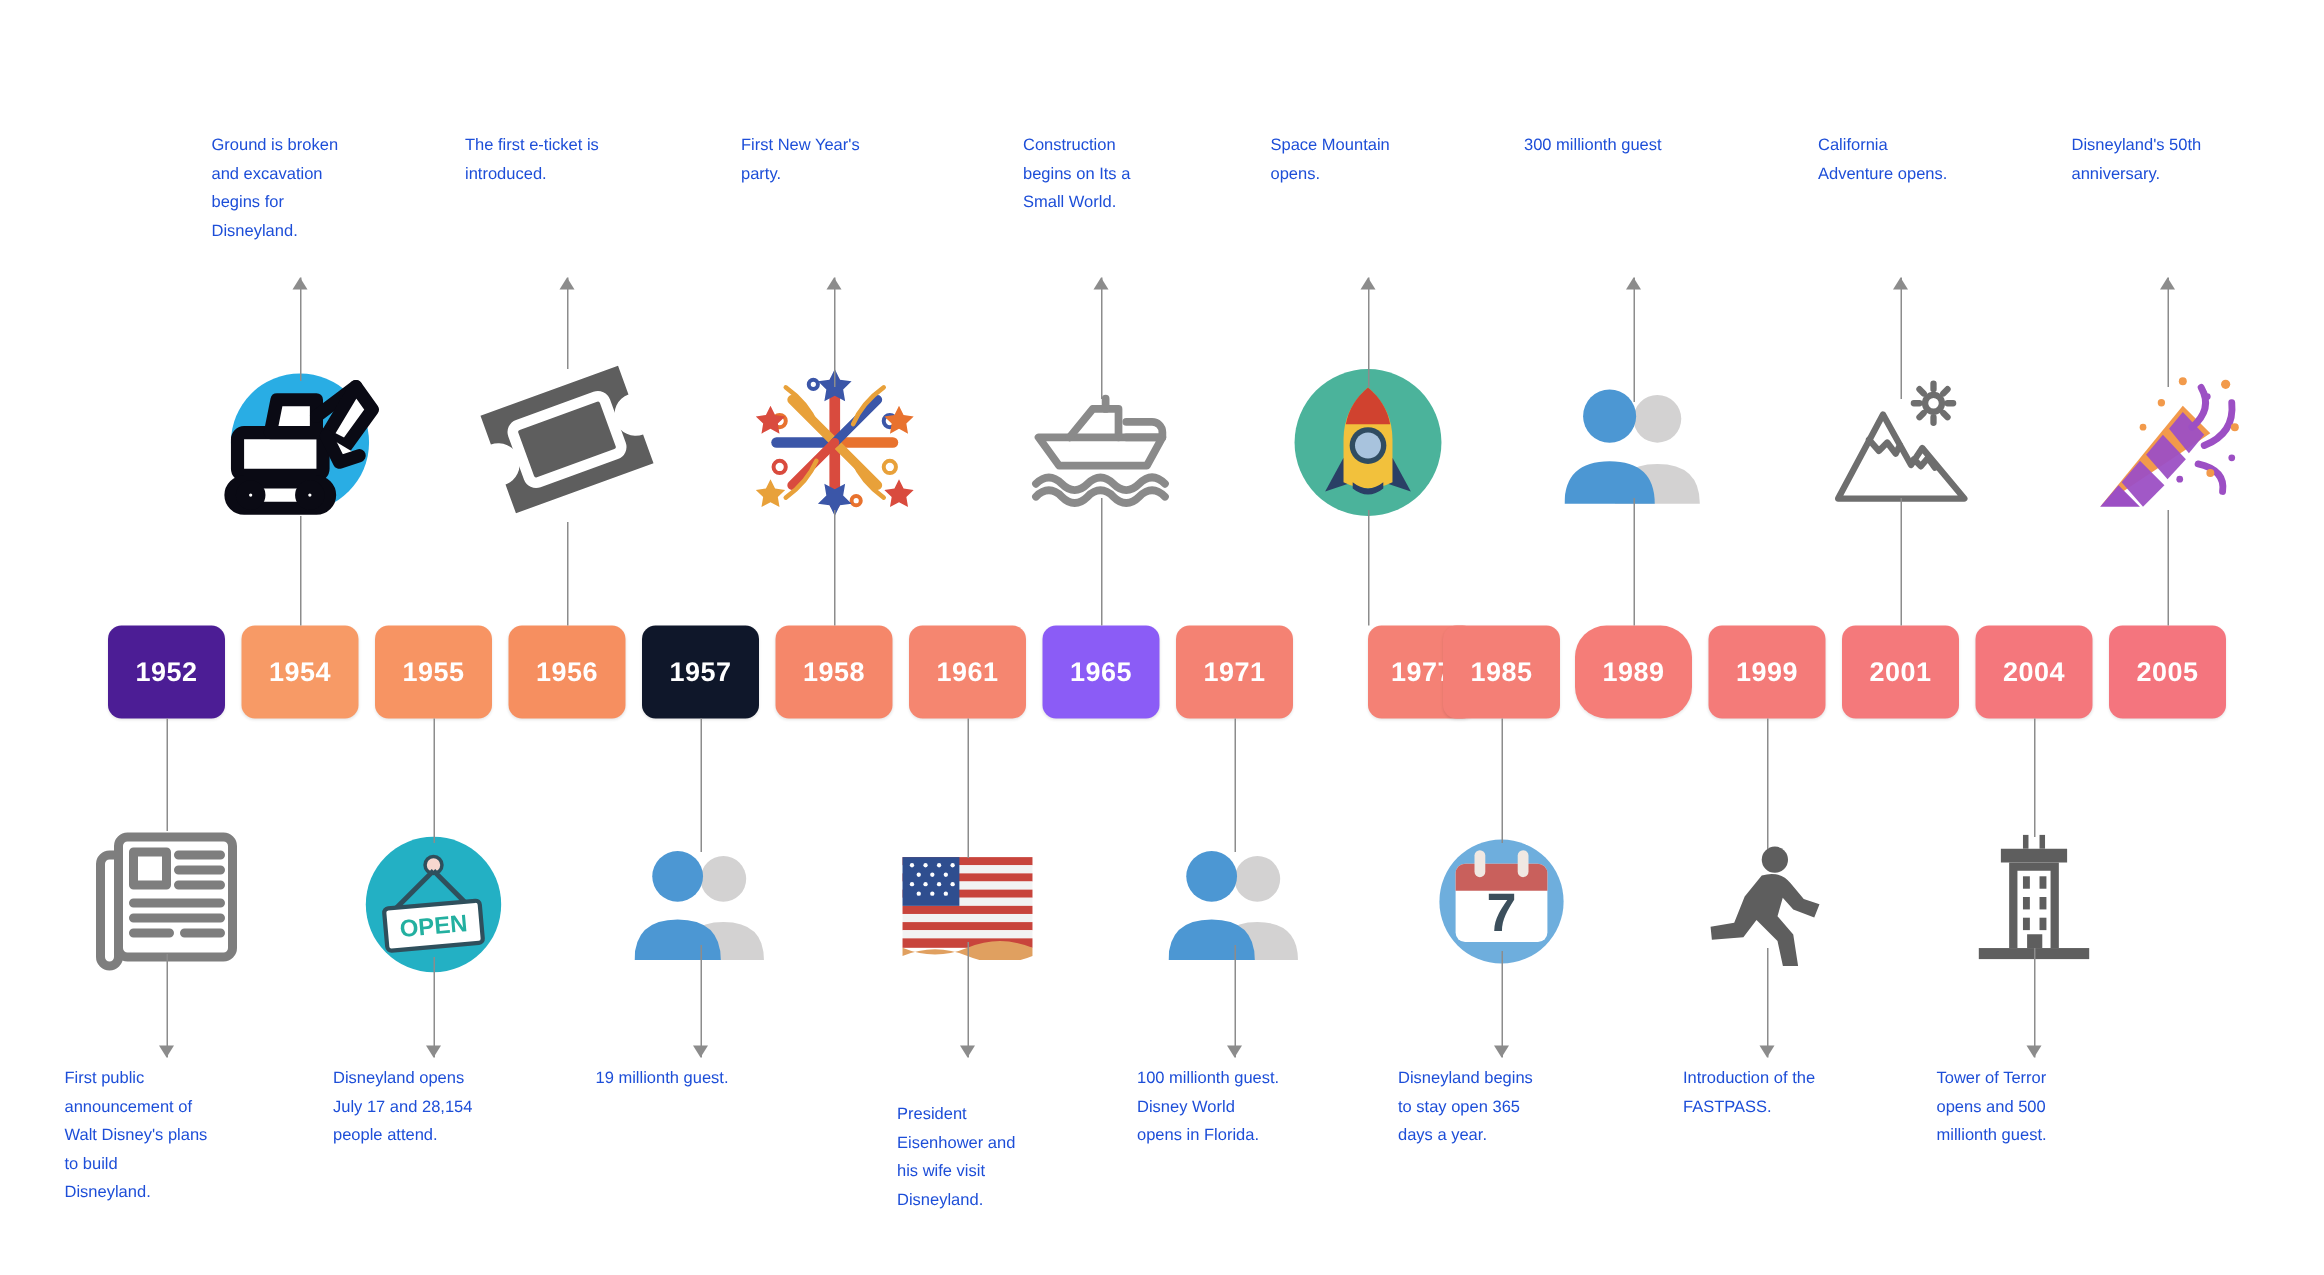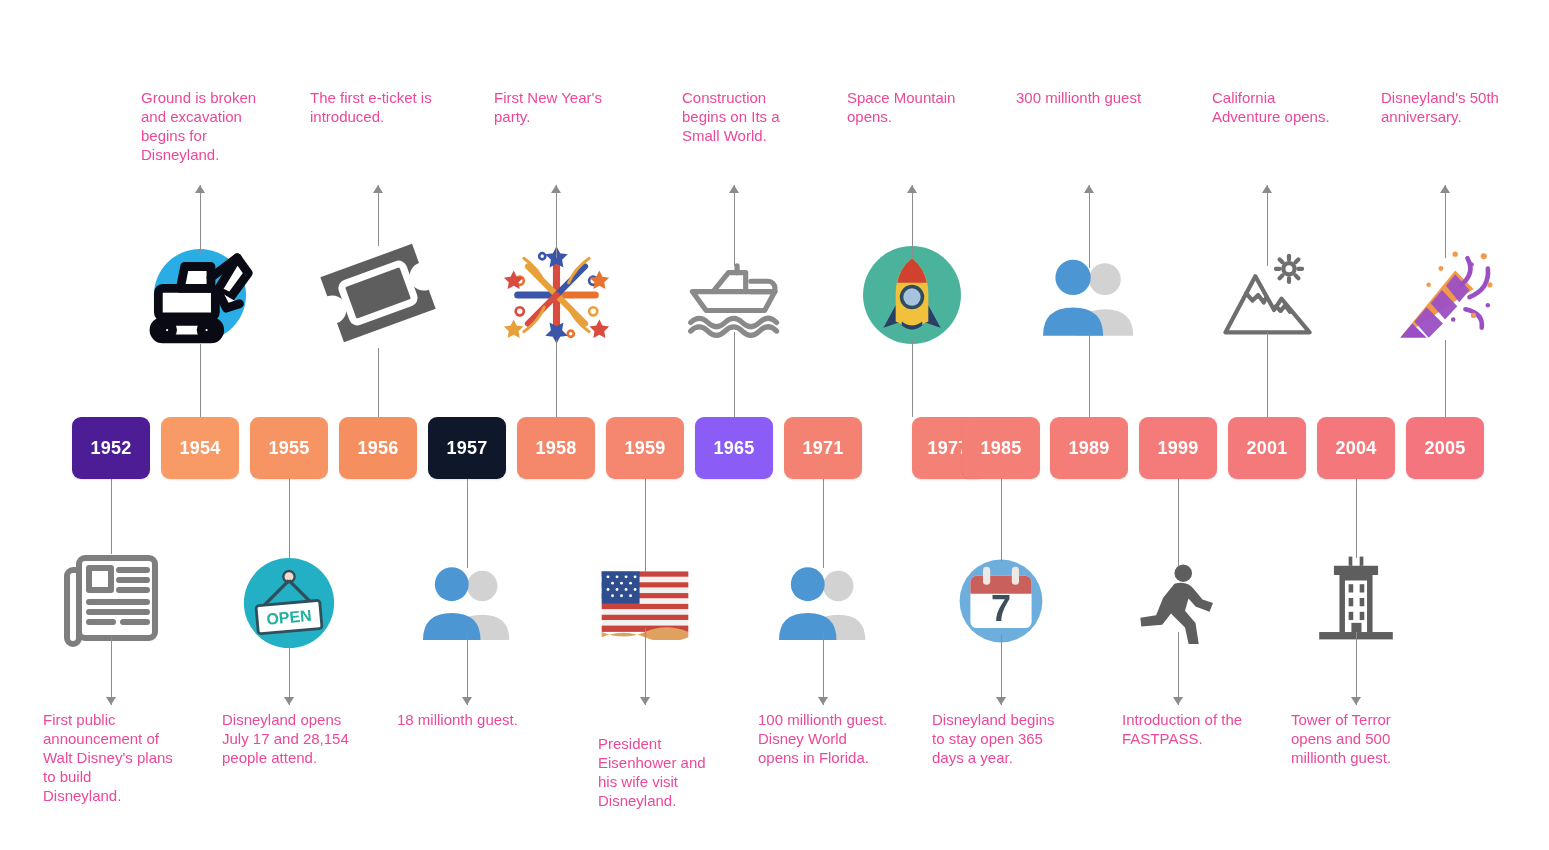--- a/index.html
+++ b/index.html
@@ -36,23 +36,23 @@
     width: 0; height: 0;
     border-left: 5px solid transparent;
     border-right: 5px solid transparent;
   }
   .arrow.up   { border-bottom: 8px solid #8c8c8c; }
   .arrow.down { border-top: 8px solid #8c8c8c; }
 
   
   .caption {
     position: absolute;
-    font-size: 15px;
+    font-size: 11px;
     line-height: 19px;
-    color: #ec4899;
+    color: #1d4ed8;
     white-space: pre-line;
   }
 
   
   .icon-host {
     position: absolute;
     display: flex; align-items: center; justify-content: center;
   }
   .icon-host svg { display: block; }
 </style>
@@ -142,21 +142,21 @@
         </g>
         <g fill="#4c97d3">
           <circle cx="34" cy="26" r="20"></circle>
           <path d="M0 92 q0-32 34-32 t34 32 Z"></path>
         </g>
       </svg>
     </div>
     <div class="conn" style="left: 467px; top: 479px; height: 89px;"></div>
     <div class="conn" style="left: 467px; top: 630px; height: 75px;"></div>
     <div class="arrow down" style="left: 462px; top: 697px;"></div>
-    <div class="caption" style="left: 397px; top: 710px; width: 150px;">18 millionth guest.</div>
+    <div class="caption" style="left: 397px; top: 710px; width: 150px;">19 millionth guest.</div>
     <div class="year-chip" style="left: 517px; top: 417px; width: 78px; background: rgb(245, 135, 106);">1958</div>
     <div class="icon-host" style="left: 486px; top: 244px; width: 140px; height: 102px;">
       <svg viewBox="-4 0 108 100" width="117" height="102">
         <g stroke-linecap="round">
           <g>
             <path d="M50 50 L50 10" stroke="#d94b3e" stroke-width="7"></path>
             <path d="M50 50 L50 90" stroke="#d94b3e" stroke-width="7"></path>
             <path d="M50 50 L12 50" stroke="#3b56a8" stroke-width="7"></path>
             <path d="M50 50 L88 50" stroke="#e8722e" stroke-width="7"></path>
             <path d="M50 50 L22 22" stroke="#e8a13a" stroke-width="6"></path>
@@ -187,21 +187,21 @@
             <path d="M8 74 l3 6 6.6 1-4.8 4.6 1.1 6.6L8 89l-5.9 3.2 1.1-6.6L-1.6 81l6.6-1Z" fill="#e8a13a"></path>
           </g>
         </g>
       </svg>
     </div>
     <div class="conn" style="left: 556px; top: 340px; height: 77px;"></div>
     <div class="conn" style="left: 556px; top: 185px; height: 73px;"></div>
     <div class="arrow up" style="left: 551px; top: 185px;"></div>
     <div class="caption" style="left: 494px; top: 88px; width: 140px;">First New Year's
 party.</div>
-    <div class="year-chip" style="left: 606px; top: 417px; width: 78px; background: rgb(245, 134, 112);">1959</div>
+    <div class="year-chip" style="left: 606px; top: 417px; width: 78px; background: rgb(245, 134, 112);">1961</div>
     <div class="icon-host" style="left: 575px; top: 566px; width: 140px; height: 74px;">
       <svg viewBox="0 0 100 82" width="96" height="74">
         <g>
           <rect x="2" y="6" width="96" height="6" fill="#c8443c"></rect>
           <rect x="2" y="12" width="96" height="6" fill="#f2f2f2"></rect>
           <rect x="2" y="18" width="96" height="6" fill="#c8443c"></rect>
           <rect x="2" y="24" width="96" height="6" fill="#f2f2f2"></rect>
           <rect x="2" y="30" width="96" height="6" fill="#c8443c"></rect>
           <rect x="2" y="36" width="96" height="6" fill="#f2f2f2"></rect>
           <rect x="2" y="42" width="96" height="6" fill="#c8443c"></rect>
@@ -303,21 +303,21 @@
         <rect x="62" y="12" width="8" height="20" rx="4" fill="#f0e8e2"></rect>
         <text x="50" y="72" font-family="Liberation Sans, sans-serif" font-size="40" font-weight="bold" fill="#3c4f5c" text-anchor="middle">7</text>
       </svg>
     </div>
     <div class="conn" style="left: 1001px; top: 479px; height: 83px;"></div>
     <div class="conn" style="left: 1001px; top: 634px; height: 71px;"></div>
     <div class="arrow down" style="left: 996px; top: 697px;"></div>
     <div class="caption" style="left: 932px; top: 710px; width: 150px;">Disneyland begins
 to stay open 365
 days a year.</div>
-    <div class="year-chip" style="left: 1050px; top: 417px; width: 78px; background: rgb(245, 125, 120);">1989</div>
+    <div class="year-chip" style="left: 1050px; top: 417px; width: 78px; background: rgb(245, 125, 120); border-radius: 21px;">1989</div>
     <div class="icon-host" style="left: 1019px; top: 254px; width: 140px; height: 84px;">
       <svg viewBox="0 0 104 94" width="92" height="84">
         <g fill="#d3d2d2">
           <circle cx="70" cy="28" r="18"></circle>
           <path d="M38 92 q0-30 32-30 t32 30 Z"></path>
         </g>
         <g fill="#4c97d3">
           <circle cx="34" cy="26" r="20"></circle>
           <path d="M0 92 q0-32 34-32 t34 32 Z"></path>
         </g>

